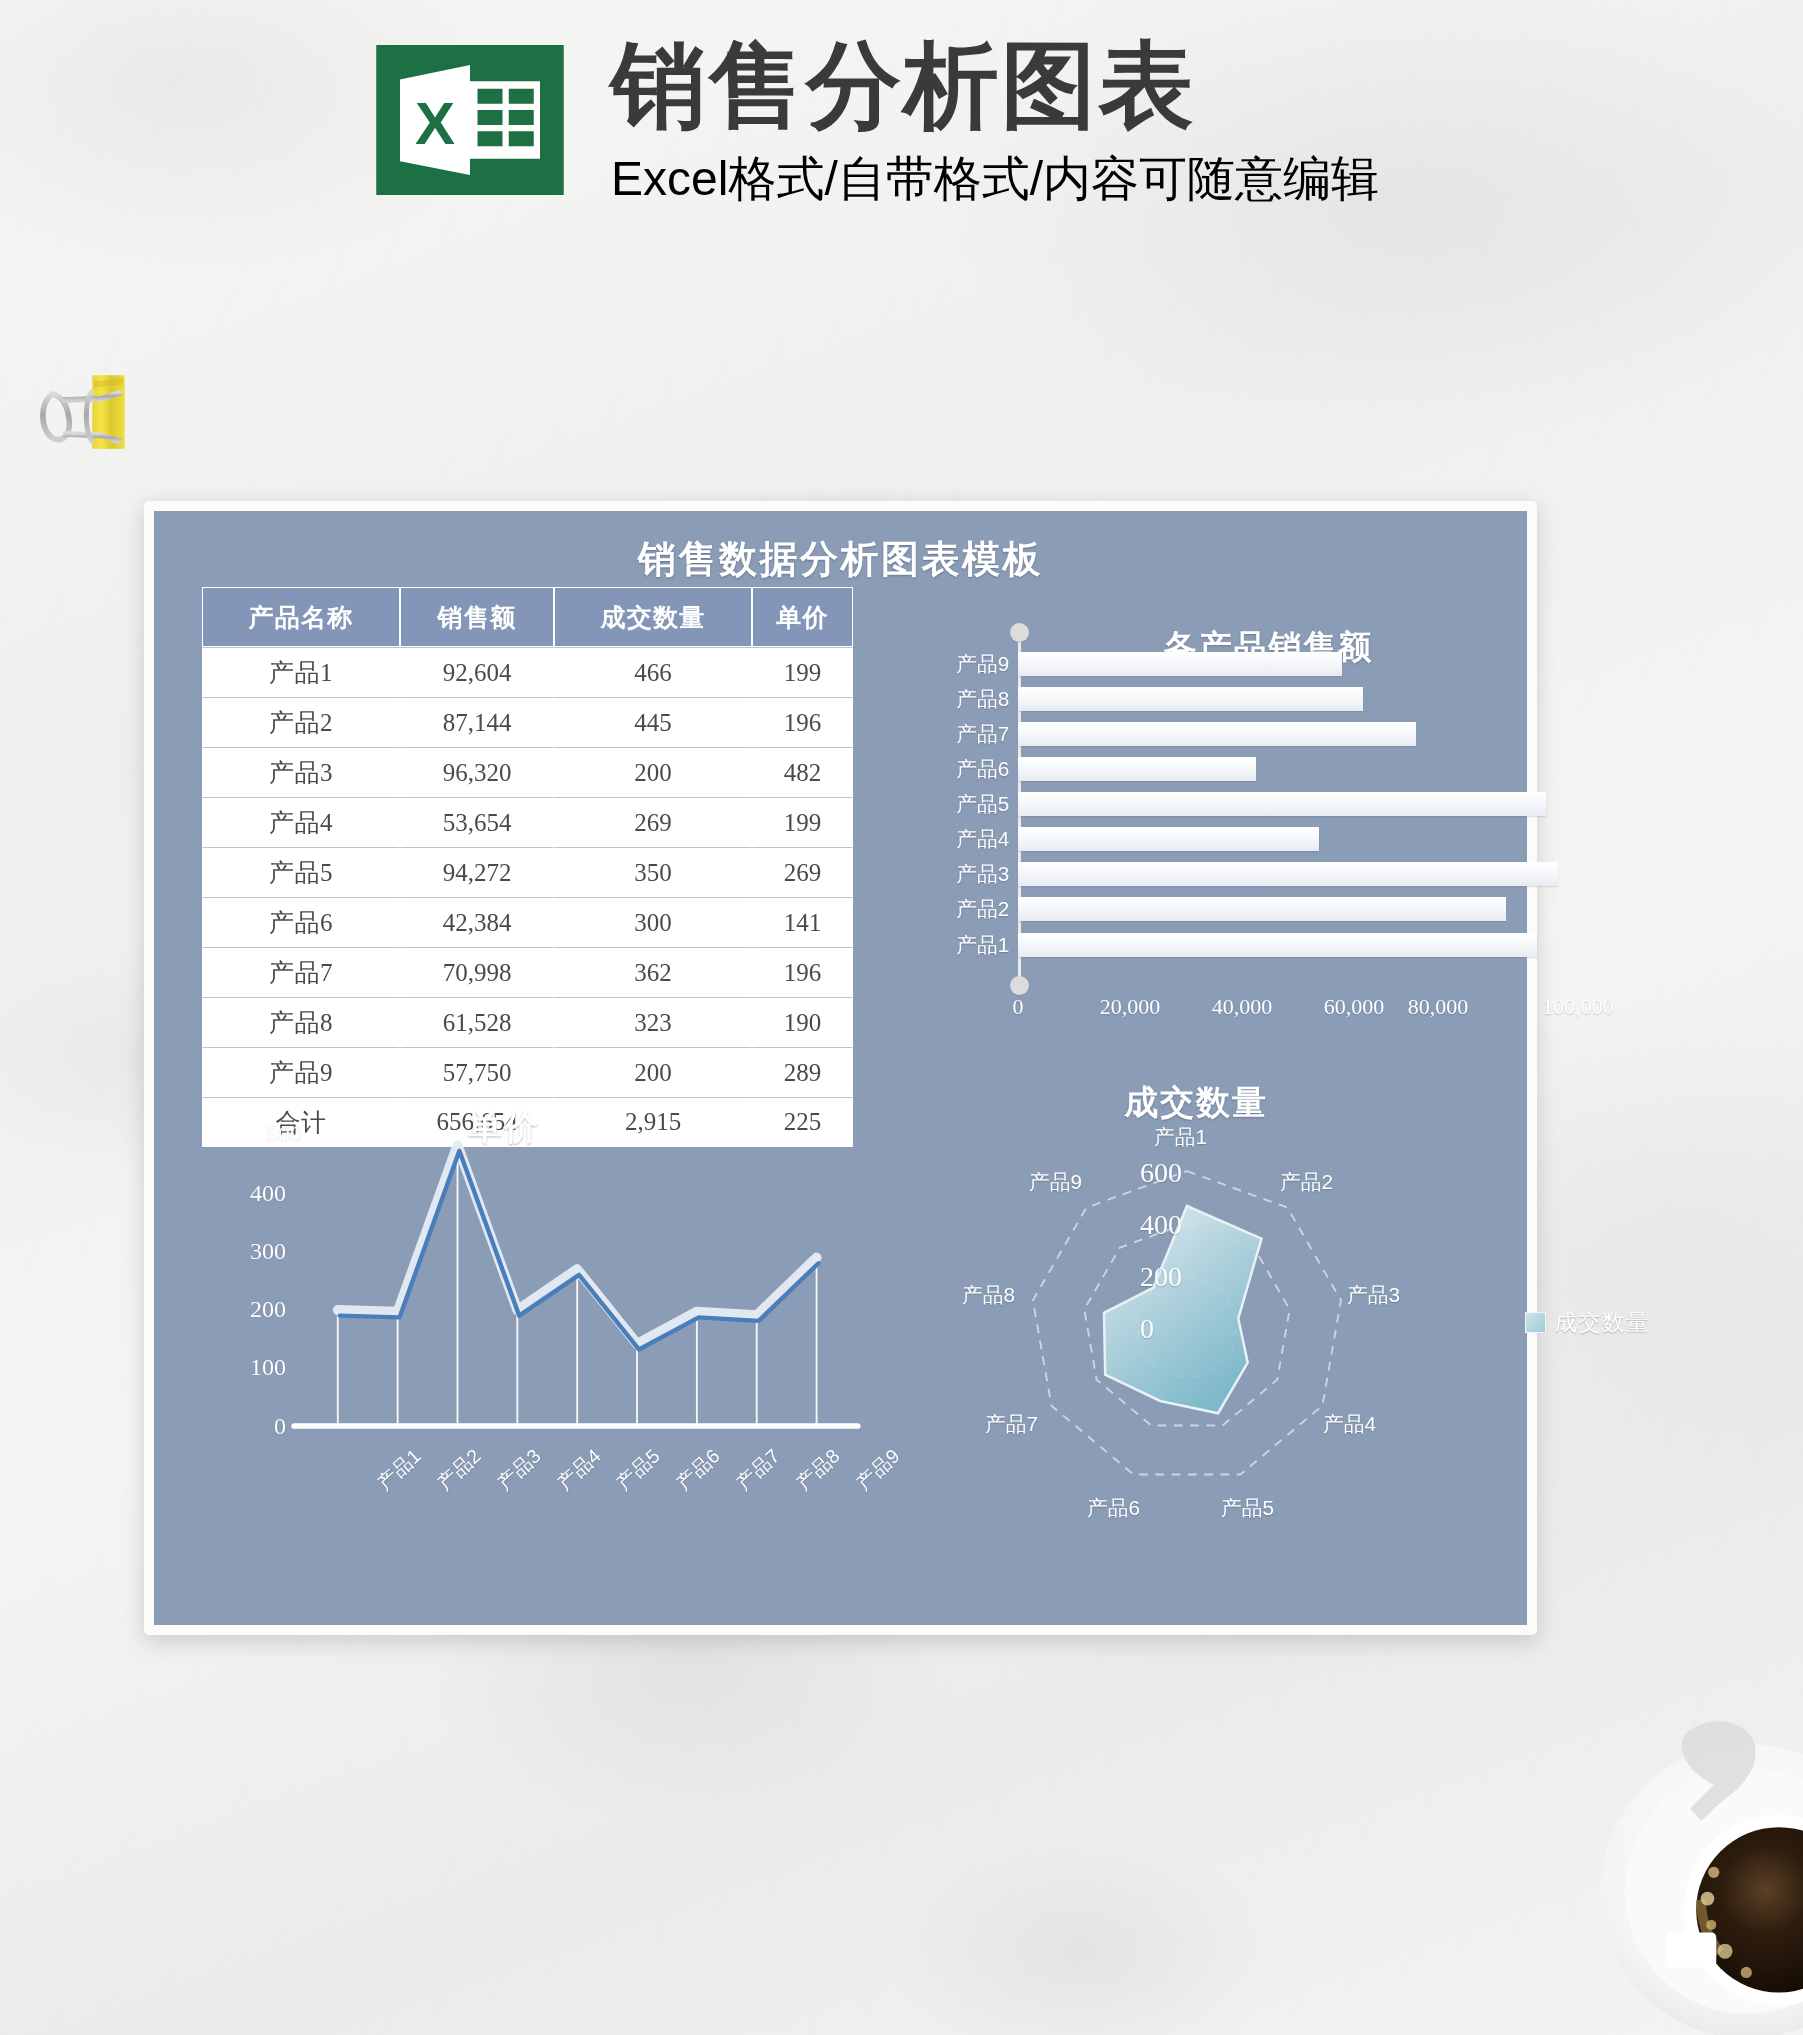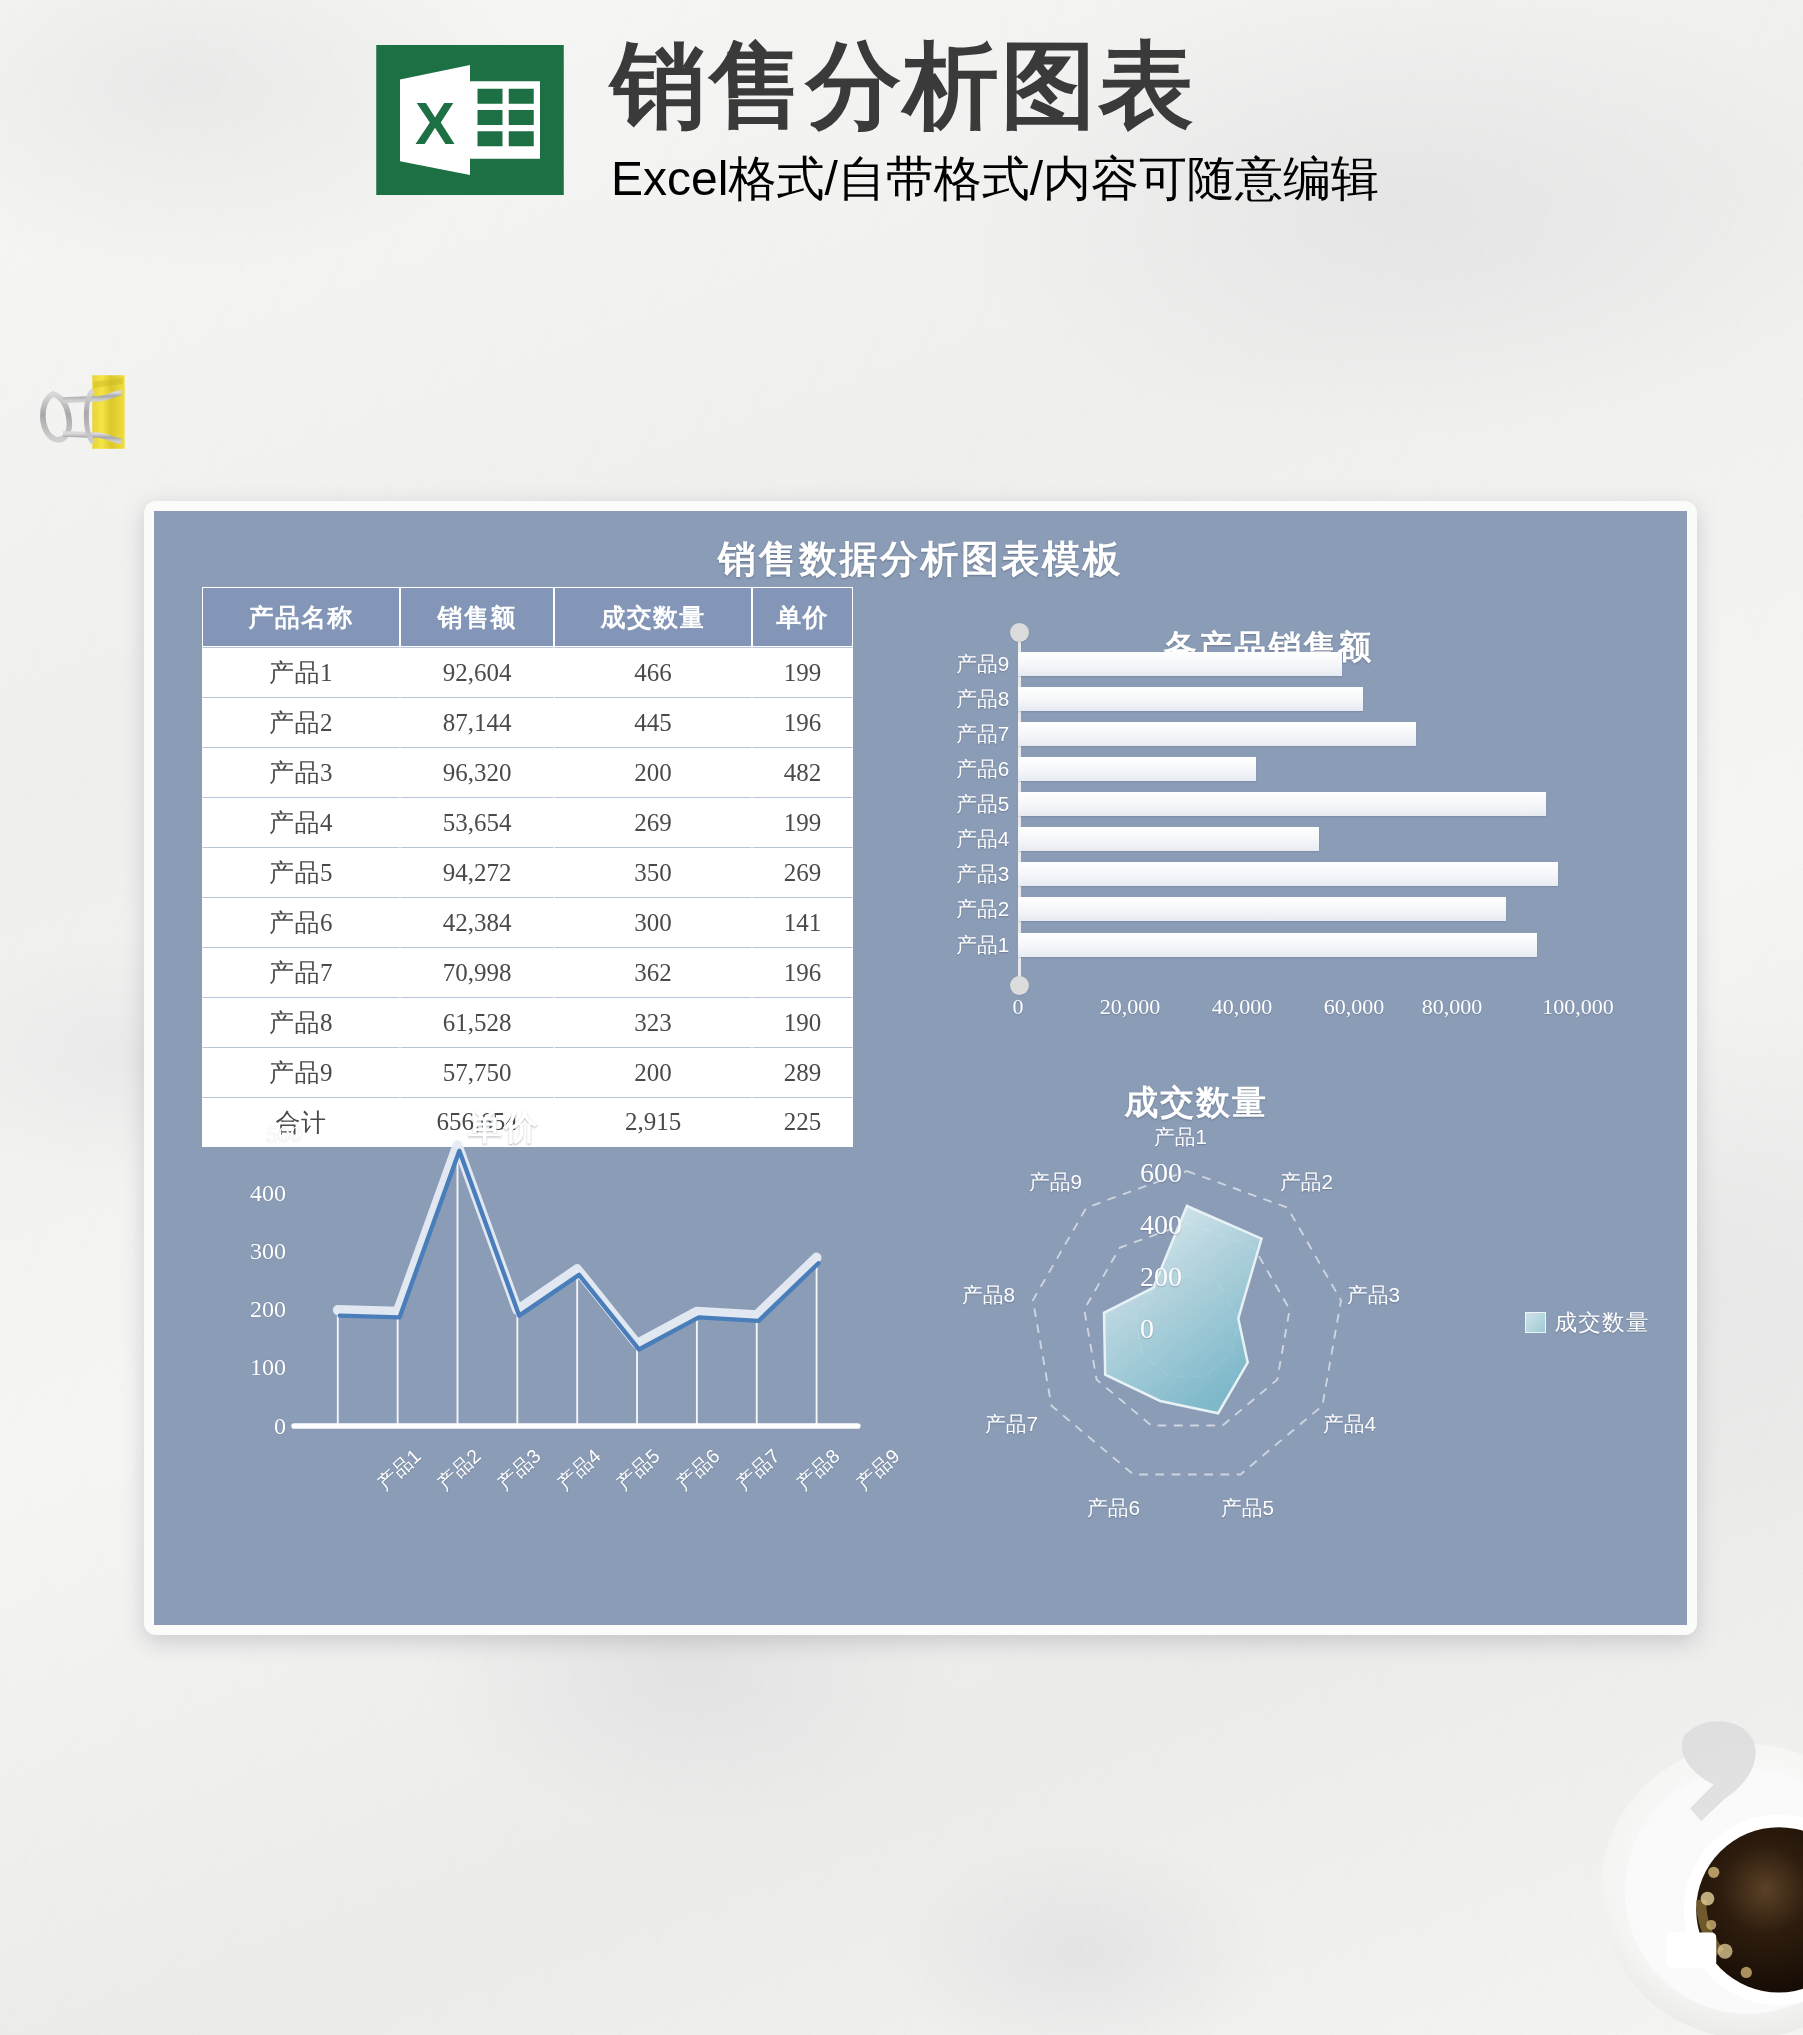--- a/index.html
+++ b/index.html
@@ -39,22 +39,22 @@
   #sub-title {
     font-size:48px; color:#000000; letter-spacing:0px; white-space:nowrap; margin-top:7px;
   }
   
   #clip { position:absolute; left:34px; top:369px; width:119px; height:106px; }
   
   #coffee { position:absolute; left:1591px; top:1653px; width:263px; height:401px; }
 
   
   #panel-frame {
-    position:absolute; left:144px; top:501px; width:1553px; height:1134px;
-    background:#fbfbfa; border-radius:12px;
+    position:absolute; left:144px; top:501px; width:1393px; height:1134px;
+    background:#fbfbfa; border-radius:5px;
     box-shadow:0 6.3px 21px rgba(120,120,125,.30);
     padding:10px;
   }
   #panel {
     width:100%; height:100%;
     background:#8b9cb6;
     position:relative;
   }
   #panel-title {
     position:absolute; left:0; right:0; top:22.5px; text-align:center;
@@ -367,21 +367,21 @@
               <span class="bar-label">产品1</span>
               <div class="bar-fill" style="width: 519px;"></div>
             </div>
           </div>
     </div>
     <div id="bar-xaxis">
           <span class="bar-tick" style="left: 0px;">0</span>
           <span class="bar-tick" style="left: 112px;">20,000</span>
           <span class="bar-tick" style="left: 224px;">40,000</span>
           <span class="bar-tick" style="left: 336px;">60,000</span>
-          <span class="bar-tick" style="left: 434px;">80,000</span>
+          <span class="bar-tick" style="left: 420px;">80,000</span>
           <span class="bar-tick" style="left: 560px;">100,000</span>
         </div>
   </div>
 
   <div id="line-chart">
     <div id="line-title">单价</div>
     <svg id="line-svg" width="714" height="514" viewBox="0 0 1140 820">
           <line x1="232.77777777777777" y1="374.92999999999995" x2="232.77777777777777" y2="560" stroke="#ffffff" stroke-width="3" opacity=".9"></line>
           <line x1="328.33333333333337" y1="377.72" x2="328.33333333333337" y2="560" stroke="#ffffff" stroke-width="3" opacity=".9"></line>
           <line x1="423.8888888888889" y1="111.74000000000001" x2="423.8888888888889" y2="560" stroke="#ffffff" stroke-width="3" opacity=".9"></line>

